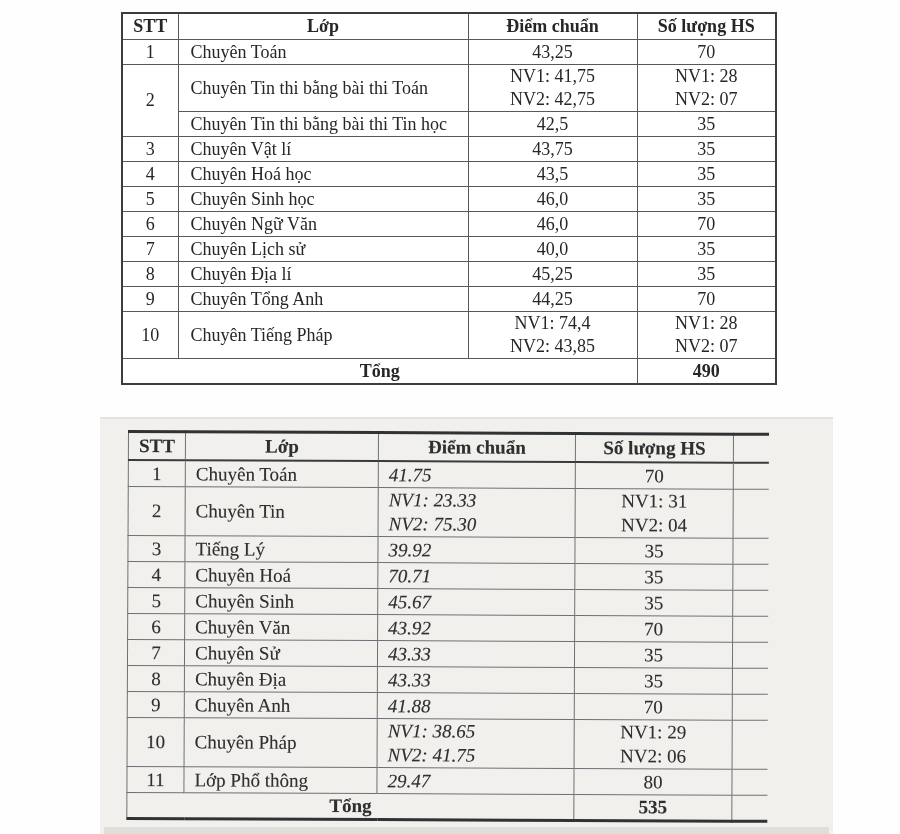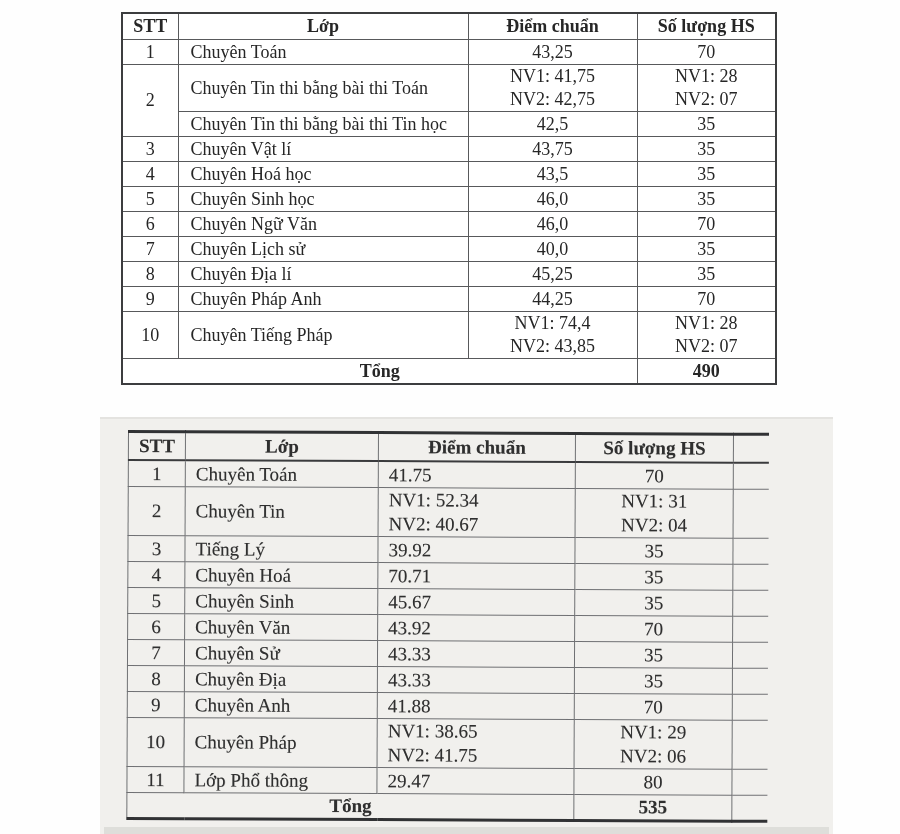--- a/index.html
+++ b/index.html
@@ -37,21 +37,21 @@
   }
   .t2{
     width:640px;font-size:19px;color:#2f2f2f;
     border-top:3px solid #313234;border-bottom:3px solid #313234;
     text-shadow:0.3px 0.3px 0.6px rgba(40,40,40,0.30);
   }
   .t2 th,.t2 td{border:1px solid #6f7073;padding:0;}
   .t2 th{height:26px;font-weight:bold;text-align:center;border-bottom:2px solid #3a3b3d;}
   .t2 td{height:25px;text-align:center;}
   .t2 td.cell-lop{text-align:left;padding-left:10px;}
-  .t2 td.cell-diem{text-align:left;padding-left:10px;}
+  .t2 td.cell-diem{text-align:left;padding-left:10px;font-style:italic;}
   .t2 .ln{line-height:24px;}
   .t2 .cell-diem .ln{text-align:left;}
   .t2 th.extra,.t2 td.cell-extra{border-right:none;}
   .t2 .total-row td{font-weight:bold;height:24px;}
 </style>
 </head>
 <body>
 
 <div class="scan1">
   <table class="t1">
@@ -124,21 +124,21 @@
           <td class="cell-sl">35</td>
         </tr>
         <tr>
           <td class="cell-stt">8</td>
           <td class="cell-lop">Chuyên Địa lí</td>
           <td class="cell-diem">45,25</td>
           <td class="cell-sl">35</td>
         </tr>
         <tr>
           <td class="cell-stt">9</td>
-          <td class="cell-lop">Chuyên Pháp Anh</td>
+          <td class="cell-lop">Chuyên Tổng Anh</td>
           <td class="cell-diem">44,25</td>
           <td class="cell-sl">70</td>
         </tr>
         <tr>
           <td class="cell-stt">10</td>
           <td class="cell-lop">Chuyên Tiếng Pháp</td>
           <td class="cell-diem">
             <div class="ln">NV1: 74,4</div>
             <div class="ln">NV2: 43,85</div>
           </td>
@@ -182,22 +182,22 @@
           <td class="cell-stt">1</td>
           <td class="cell-lop">Chuyên Toán</td>
           <td class="cell-diem">41.75</td>
           <td class="cell-sl">70</td>
           <td class="cell-extra"></td>
         </tr>
         <tr>
           <td class="cell-stt">2</td>
           <td class="cell-lop">Chuyên Tin</td>
           <td class="cell-diem">
-            <div class="ln">NV1: 52.34</div>
-            <div class="ln">NV2: 40.67</div>
+            <div class="ln">NV1: 23.33</div>
+            <div class="ln">NV2: 75.30</div>
           </td>
           <td class="cell-sl">
             <div class="ln">NV1: 31</div>
             <div class="ln">NV2: 04</div>
           </td>
           <td class="cell-extra"></td>
         </tr>
         <tr>
           <td class="cell-stt">3</td>
           <td class="cell-lop">Tiếng Lý</td>

